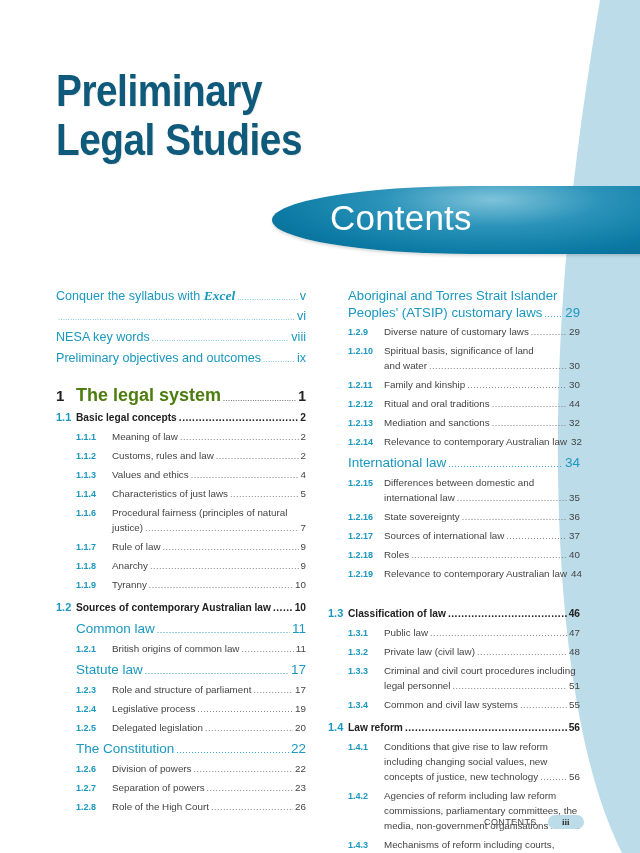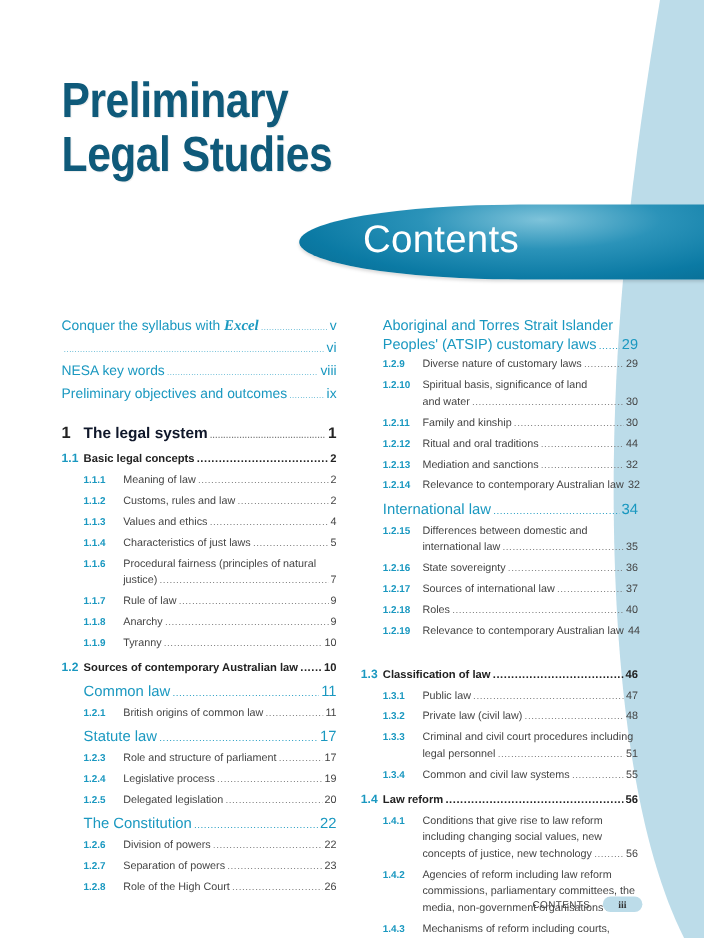--- a/index.html
+++ b/index.html
@@ -39,21 +39,21 @@
   .dots { flex: 1; overflow: hidden; white-space: nowrap; margin: 0 2px; color: #777; letter-spacing: 0.5px; }
   .dots::after { content: "................................................................................................................................................................"; }
   .page { white-space: nowrap; }
 
   .front { color: #1a98c0; font-size: 12.6px; height: 21px; }
   .front .dots { font-size: 7px; color: #1a98c0; }
   .front em { font-family: "Liberation Serif", serif; font-style: italic; font-weight: bold; font-size: 13.5px; }
 
   .chapter { margin-top: 13px; height: 26px; font-weight: bold; }
   .chapter .num { width: 20px; font-size: 15px; color: #222; }
-  .chapter .name { font-size: 14px; color: #0f172a; }
+  .chapter .name { font-size: 18px; color: #4d7c0f; }
   .chapter .dots { font-size: 7px; color: #777; }
   .chapter .page { font-size: 14px; color: #222; }
 
   .section { font-size: 10.2px; font-weight: bold; color: #222; height: 20px; justify-content: center; }
   .section .num { width: 20px; color: #1a98c0; font-size: 11px; }
   .section .dots { color: #222; }
 
   .sub { font-size: 9.8px; color: #444; height: 19px; padding-left: 20px; }
   .sub .num { width: 36px; flex: none; color: #1a98c0; font-weight: bold; font-size: 9px; }
   .sub .text { white-space: nowrap; }

